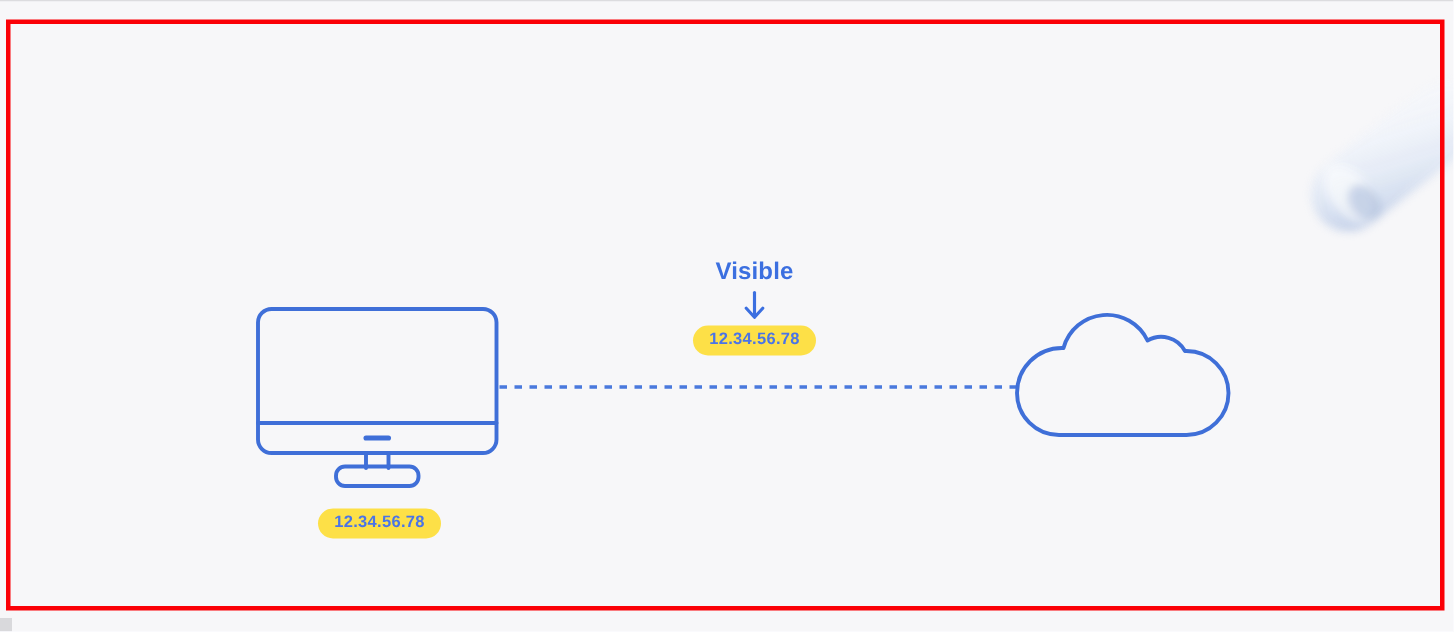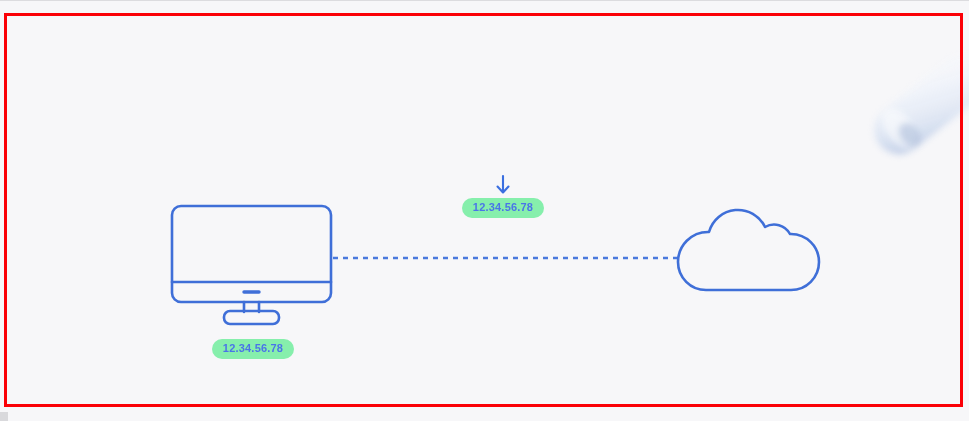--- a/index.html
+++ b/index.html
@@ -137,21 +137,21 @@
     line-height: 19px;
   }
   .callout-arrow {
     margin-top: 2px;
     height: 22px;
     line-height: 22px;
   }
 
   .ip-badge {
     display: inline-block;
-    background: #86efac;
+    background: #fde047;
     color: #4a74e8;
     font-size: 11px;
     font-weight: bold;
     letter-spacing: 0.2px;
     padding: 4px 11px 5px 11px;
     border-radius: 11px;
     line-height: 11px;
   }
 
   .callout-badge-wrap {
@@ -227,20 +227,21 @@
                A30,30 0 0 1 93,23
                A18,18 0 0 1 118,30
                A2,2 0 0 0 119,30
                A28,28 0 0 1 147,58
                A28,28 0 0 1 119,86
                L34,86
                A28,28 0 0 1 6,58 Z"></path>
     </svg>
 
     <div class="callout">
+      <div class="callout-title">Visible</div>
       <div class="callout-arrow">
         <svg width="18" height="22" viewBox="0 0 18 22" xmlns="http://www.w3.org/2000/svg" fill="none" stroke="#3b6fe0" stroke-width="2.1" stroke-linecap="round" stroke-linejoin="round">
           <line x1="9" y1="2" x2="9" y2="18"></line>
           <polyline points="3.5,12.5 9,18.5 14.5,12.5"></polyline>
         </svg>
       </div>
       <div class="callout-badge-wrap">
         <span class="ip-badge">12.34.56.78</span>
       </div>
     </div>

